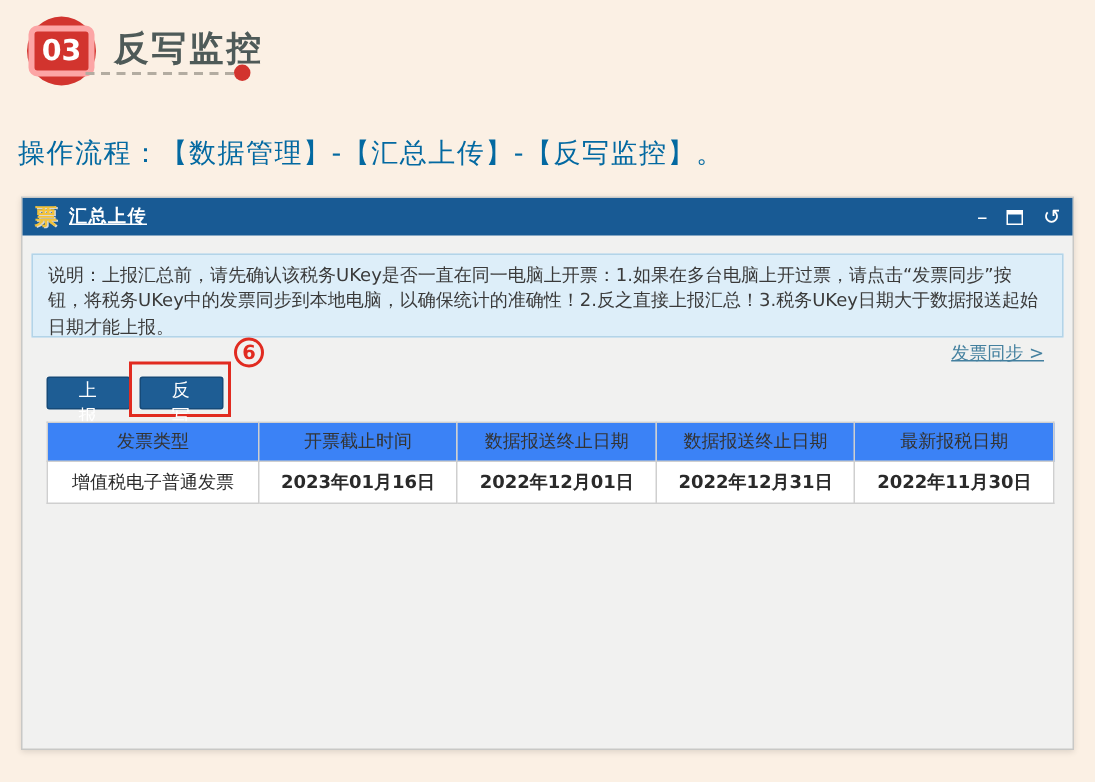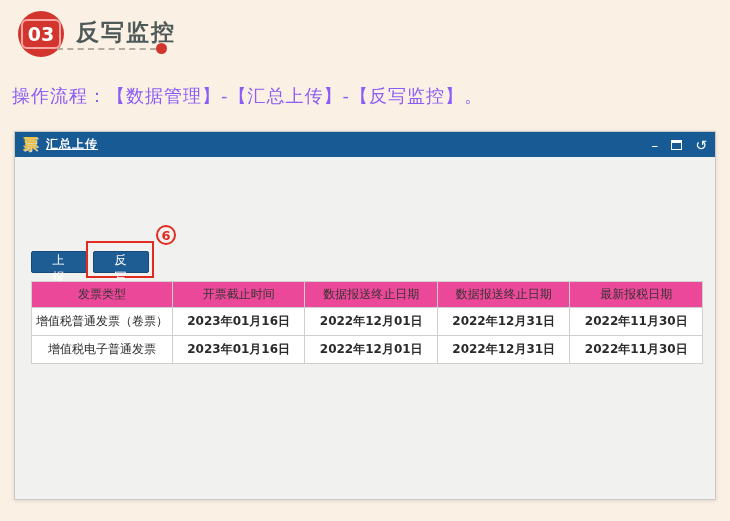--- a/index.html
+++ b/index.html
@@ -12,40 +12,40 @@
   }
 
   
   .step-badge {
     position:absolute; left:18px; top:11px;
     width:46px; height:46px; border-radius:50%;
     background:#d2342e;
     display:flex; align-items:center; justify-content:center;
   }
   .step-badge-inner {
-    border:2px solid #fca5a5; border-radius:6px;
+    border:4px solid #fca5a5; border-radius:6px;
     padding:0 5px; color:#fff; font-size:19px; font-weight:bold;
     line-height:26px;
   }
   .page-title {
     position:absolute; left:76px; top:17px;
     font-size:23px; font-weight:bold; color:#4e5a58;
     letter-spacing:2px;
   }
   .title-underline {
     position:absolute; left:57px; top:48px; width:99px;
     border-top:2px dashed #b3aca1;
   }
   .title-underline-dot {
     position:absolute; left:156px; top:43px;
     width:11px; height:11px; border-radius:50%; background:#d2342e;
   }
   .operation-flow {
-    position:absolute; left:12px; top:84px;
-    font-size:18px; color:#8b5cf6; letter-spacing:1px;
+    position:absolute; left:12px; top:90px;
+    font-size:18px; color:#0369a1; letter-spacing:1px;
   }
 
   
   .window {
     position:absolute; left:14px; top:131px;
     width:702px; height:369px;
     background:#f1f1f0;
     border:1px solid #c8c8c6;
     box-shadow:0 1px 4px rgba(0,0,0,0.12);
   }
@@ -112,21 +112,21 @@
 
   
   .data-table {
     position:absolute; left:16px; top:124px; width:672px;
     border-collapse:collapse; background:#ffffff;
     font-size:12px; color:#2a2a2a;
   }
   .data-table th, .data-table td {
     border:1px solid #cfcfcf; text-align:center;
   }
-  .data-table th { height:26px; font-weight:normal; color:#333; background:#ec4899; }
+  .data-table th { height:26px; font-weight:normal; color:#333; background:#3b82f6; }
   .data-table td { height:28px; }
   .data-table td.date { font-weight:bold; }
   .col-type  { width:21.0%; }
   .col-other { width:19.75%; }
 </style>
 </head>
 <body>
 
 <div class="step-badge">
   <span class="step-badge-inner">03</span>
@@ -143,20 +143,26 @@
     <span class="win-title">汇总上传</span>
     <span class="win-controls">
       <span class="ctrl">–</span>
       <span class="restore-box"></span>
       <span class="ctrl">↺</span>
     </span>
   </div>
 
   <div class="win-body">
 
+    <div class="notice">
+      <p>说明：上报汇总前，请先确认该税务UKey是否一直在同一电脑上开票：1.如果在多台电脑上开过票，请点击“发票同步”按钮，将税务UKey中的发票同步到本地电脑，以确保统计的准确性！2.反之直接上报汇总！3.税务UKey日期大于数据报送起始日期才能上报。</p>
+      <div class="sync-link-row">
+        <a class="sync-link">发票同步 &gt;</a>
+      </div>
+    </div>
 
     <button class="btn btn-report">上报汇总</button>
 
     <span class="highlight-box">
       <button class="btn btn-writeback">反写监控</button>
     </span>
 
     <span class="step-circle">6</span>
 
     <table class="data-table">
@@ -164,27 +170,20 @@
         <tr>
           <th class="col-type">发票类型</th>
           <th class="col-other">开票截止时间</th>
           <th class="col-other">数据报送终止日期</th>
           <th class="col-other">数据报送终止日期</th>
           <th class="col-other">最新报税日期</th>
         </tr>
       </thead>
       <tbody>
         <tr>
-          <td>增值税普通发票（卷票）</td>
-          <td class="date">2023年01月16日</td>
-          <td class="date">2022年12月01日</td>
-          <td class="date">2022年12月31日</td>
-          <td class="date">2022年11月30日</td>
-        </tr>
-        <tr>
           <td>增值税电子普通发票</td>
           <td class="date">2023年01月16日</td>
           <td class="date">2022年12月01日</td>
           <td class="date">2022年12月31日</td>
           <td class="date">2022年11月30日</td>
         </tr>
       </tbody>
     </table>
 
   </div>

